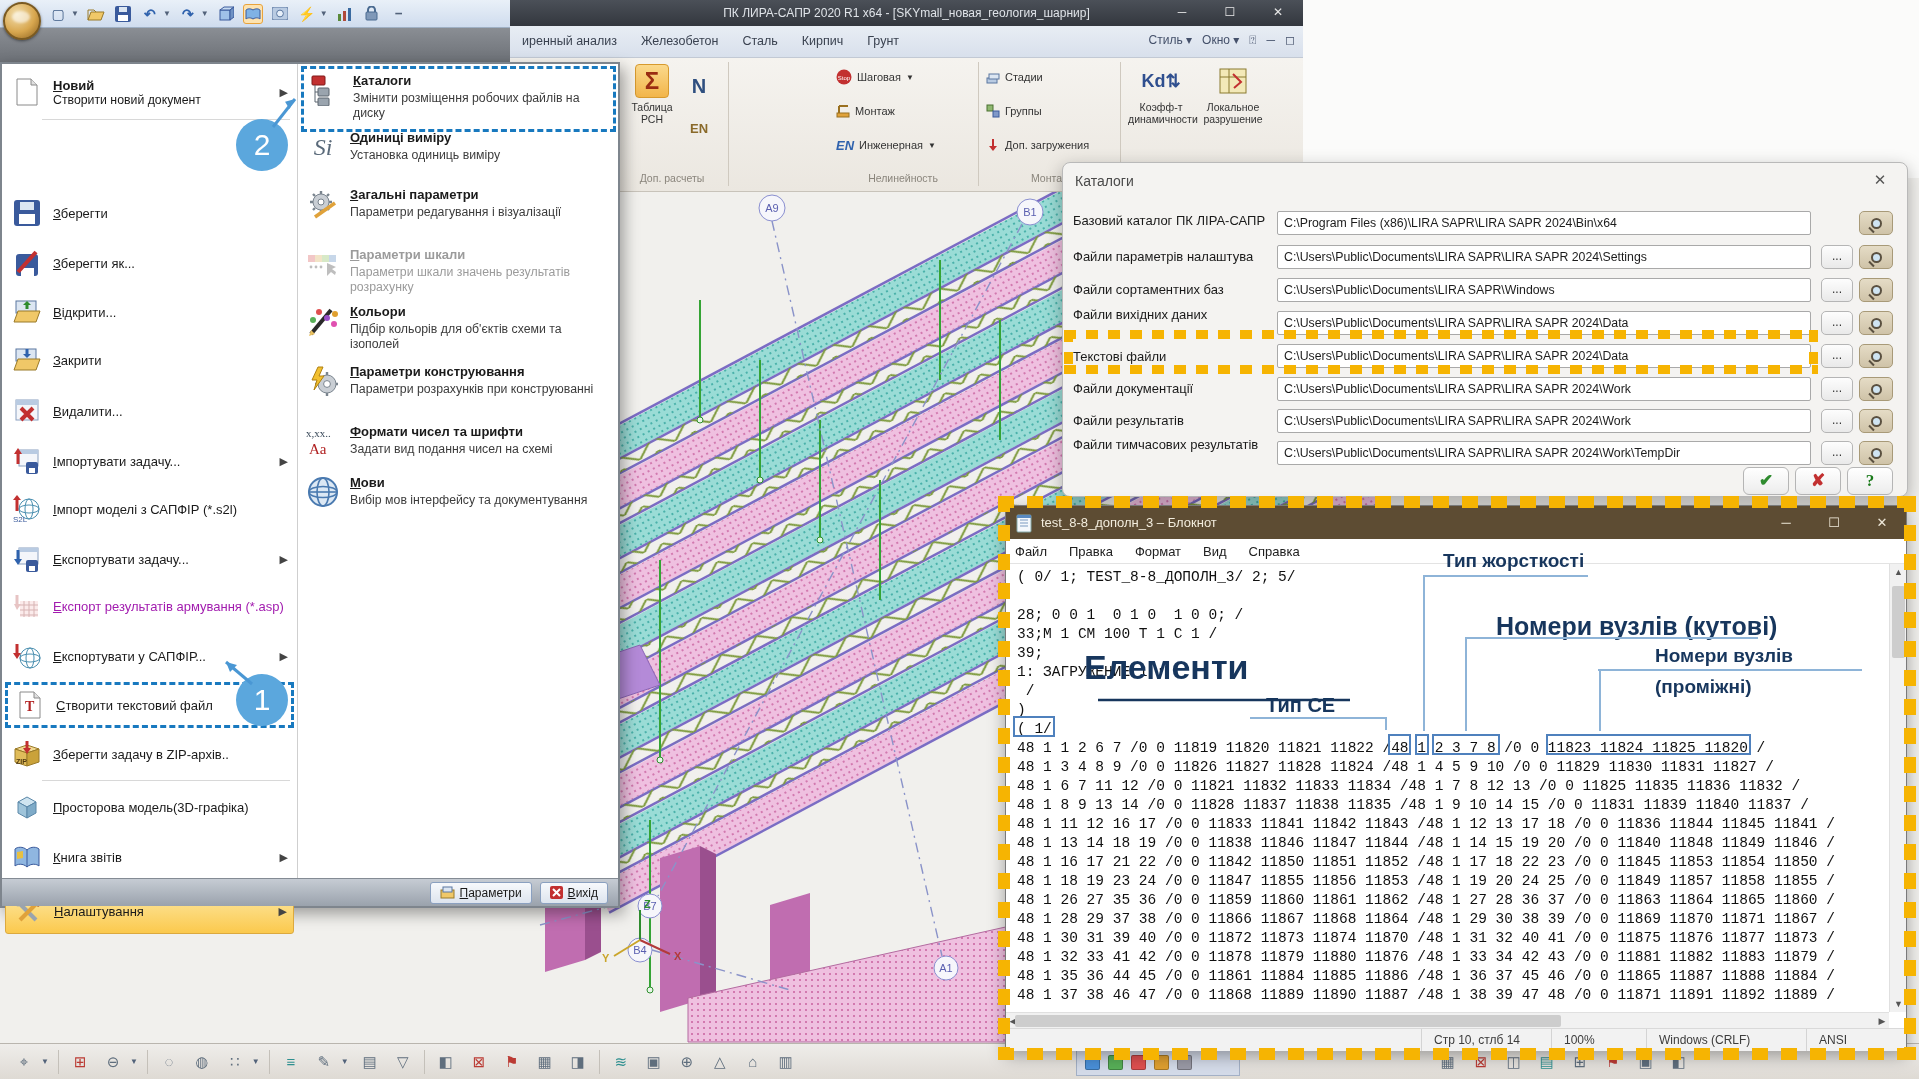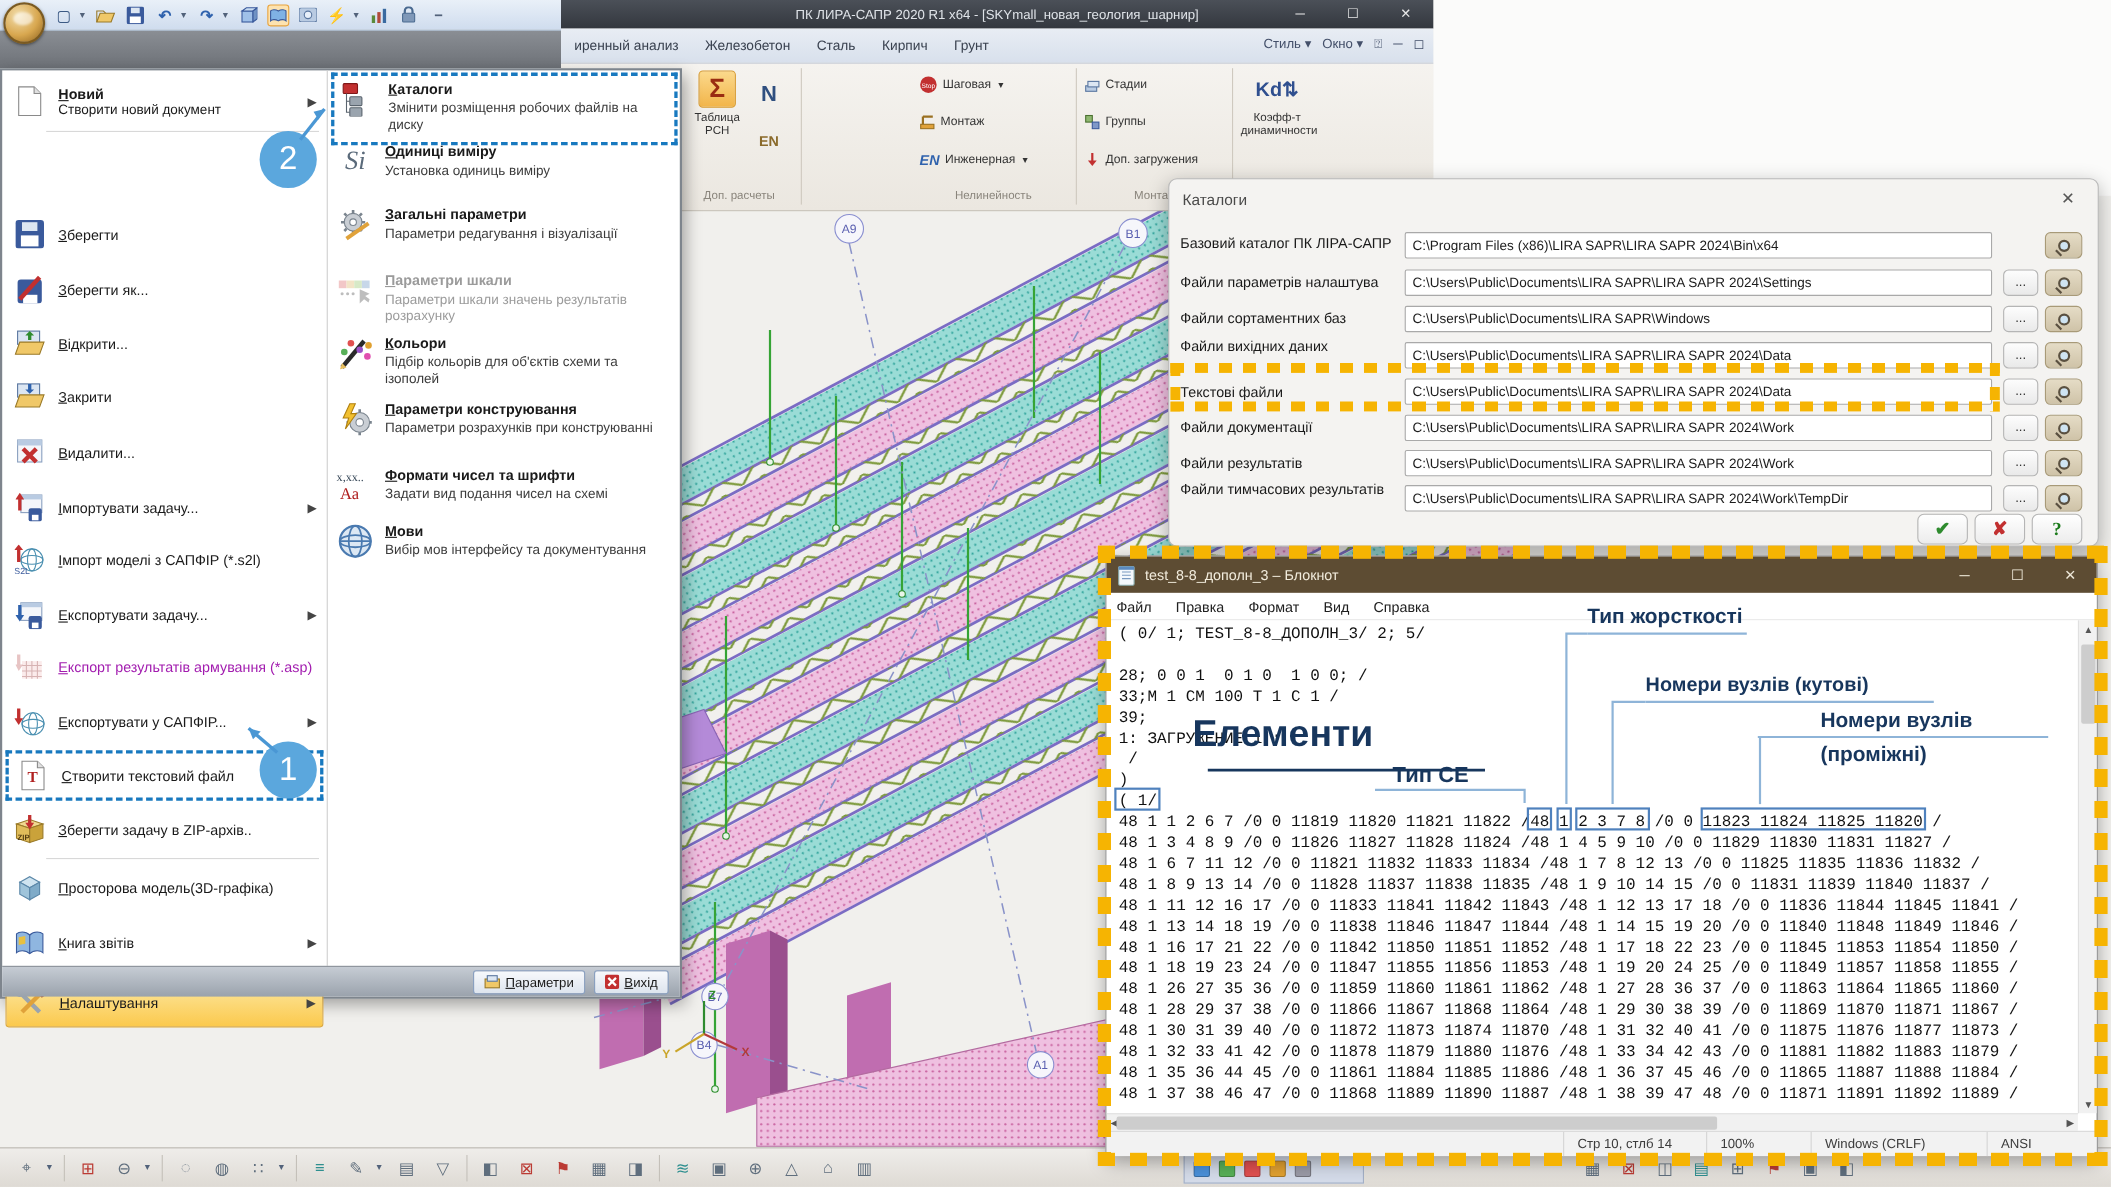--- a/index.html
+++ b/index.html
@@ -392,20 +392,31 @@
       </svg>
     <span>Доп. загружения</span>
   </div>
   <div class="glabel" style="left:470px;width:140px">Монтаж</div>
   <div class="rsep" style="left:610px"></div>
 
   <div class="rbig" style="left:618px;width:66px">
     <div class="ric" style="color:#2f4f8f;font-size:18px"><span>Kd</span>⇅</div>
     <span>Коэфф-т динамичности</span>
   </div>
+  <div class="rbig" style="left:688px;width:70px">
+    <div class="ric">
+        <svg width="28" height="26">
+          <rect x="1" y="1" width="26" height="24" fill="#f3e9b8" stroke="#8a7a30"></rect>
+          <line x1="1" y1="9" x2="27" y2="9" stroke="#8a7a30"></line>
+          <line x1="10" y1="1" x2="10" y2="25" stroke="#8a7a30"></line>
+          <path d="M14,6 L22,14 L15,20" stroke="#c23030" stroke-width="2" fill="none"></path>
+        </svg>
+      </div>
+    <span>Локальное разрушение</span>
+  </div>
 </div>
 
 <div class="abs bottombar">
   <span class="bi">⌖</span>
     <span class="caret">▼</span>
   <span class="bsep"></span>
   <span class="bi red">⊞</span>
   <span class="bi">⊖</span>
     <span class="caret">▼</span>
   <span class="bsep"></span>
@@ -897,21 +908,21 @@
     <span class="ncell" style="width:130px">Стр 10, стлб 14</span>
     <span class="ncell" style="width:95px">100%</span>
     <span class="ncell" style="width:160px">Windows (CRLF)</span>
     <span class="ncell" style="width:100px">ANSI</span>
   </div>
 </div>
 
 <div class="ann" style="left:1084px;top:648px;font-size:34px;font-weight:bold">Елементи</div>
 <div class="ann" style="left:1266px;top:694px;font-size:20px">Тип СЕ</div>
 <div class="ann" style="left:1443px;top:550px;font-size:19px">Тип жорсткості</div>
-<div class="ann" style="left:1496px;top:612px;font-size:18px">Номери вузлів (кутові)</div>
+<div class="ann" style="left:1496px;top:612px;font-size:25px">Номери вузлів (кутові)</div>
 <div class="ann" style="left:1655px;top:645px;font-size:19px">Номери вузлів</div>
 <div class="ann" style="left:1655px;top:676px;font-size:19px">(проміжні)</div>
 
 <svg class="abs overlay-lines" width="1919" height="1079">
   <g stroke="#8eb4d8" stroke-width="2" fill="none">
     <path d="M1443,576 H1588"></path>
       <path d="M1443,576 H1424 V731"></path>
     <path d="M1496,638 H1758"></path>
       <path d="M1496,638 H1466 V731"></path>
     <path d="M1598,670 H1862"></path>

